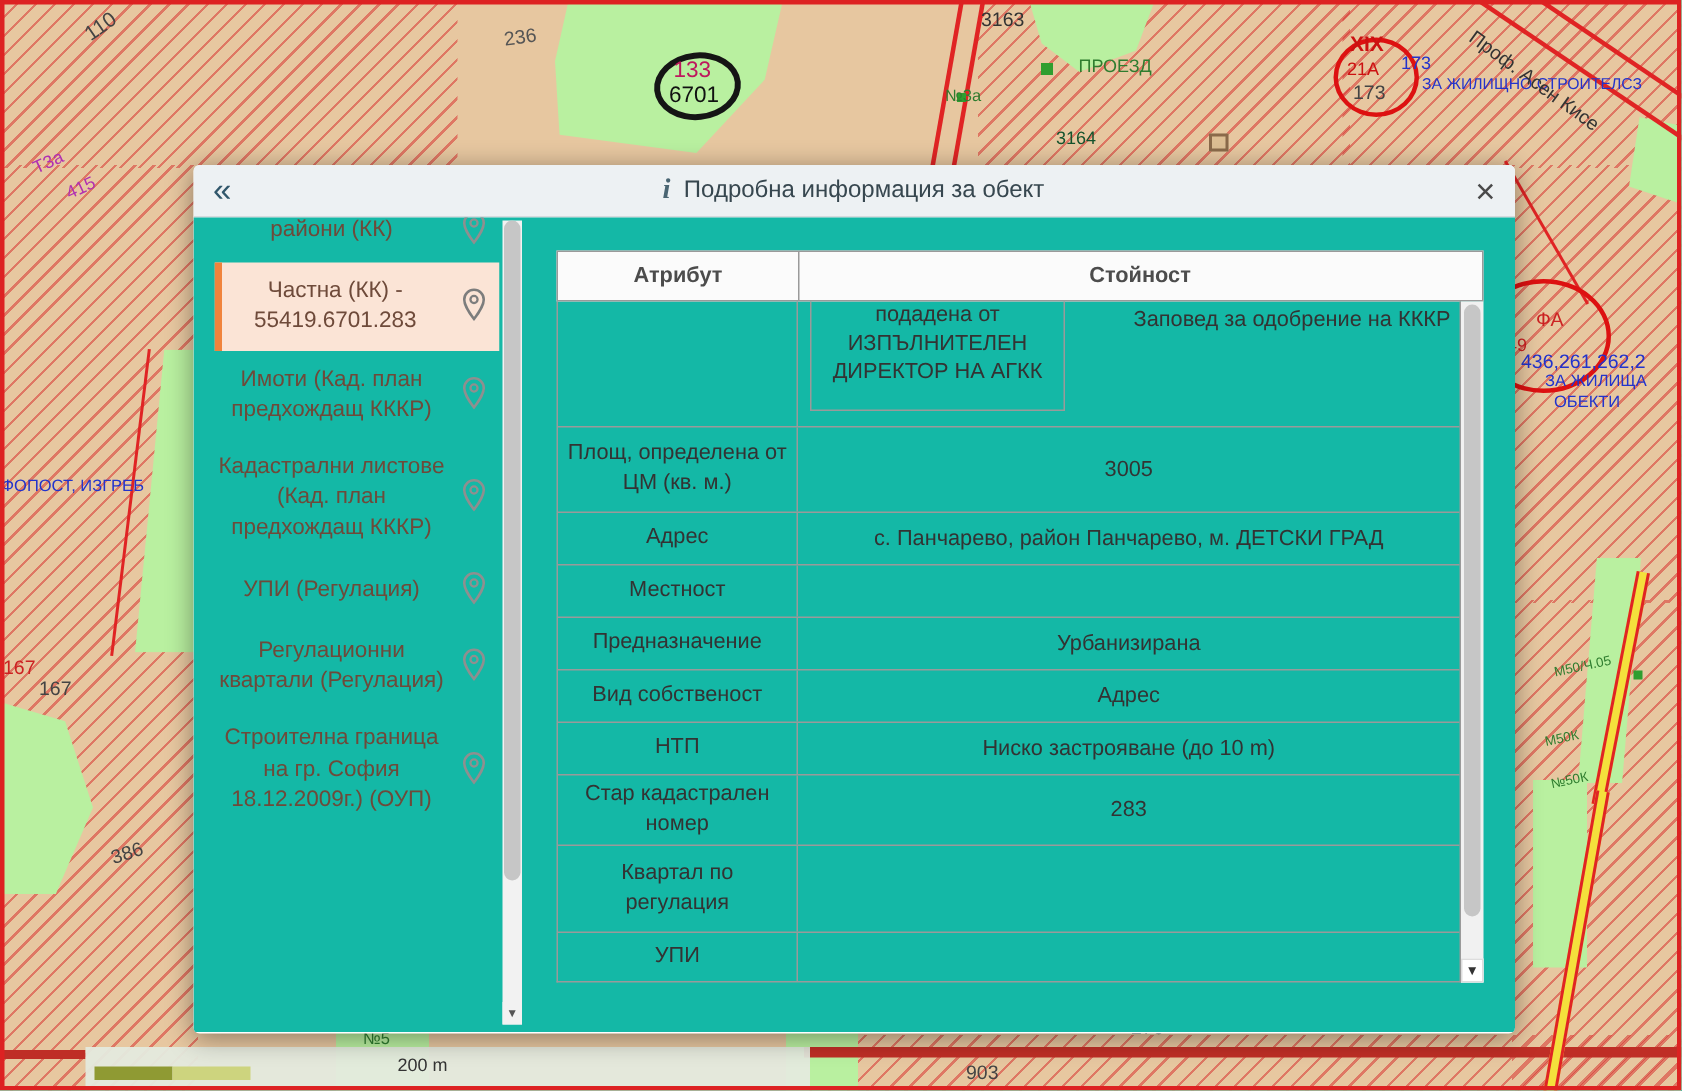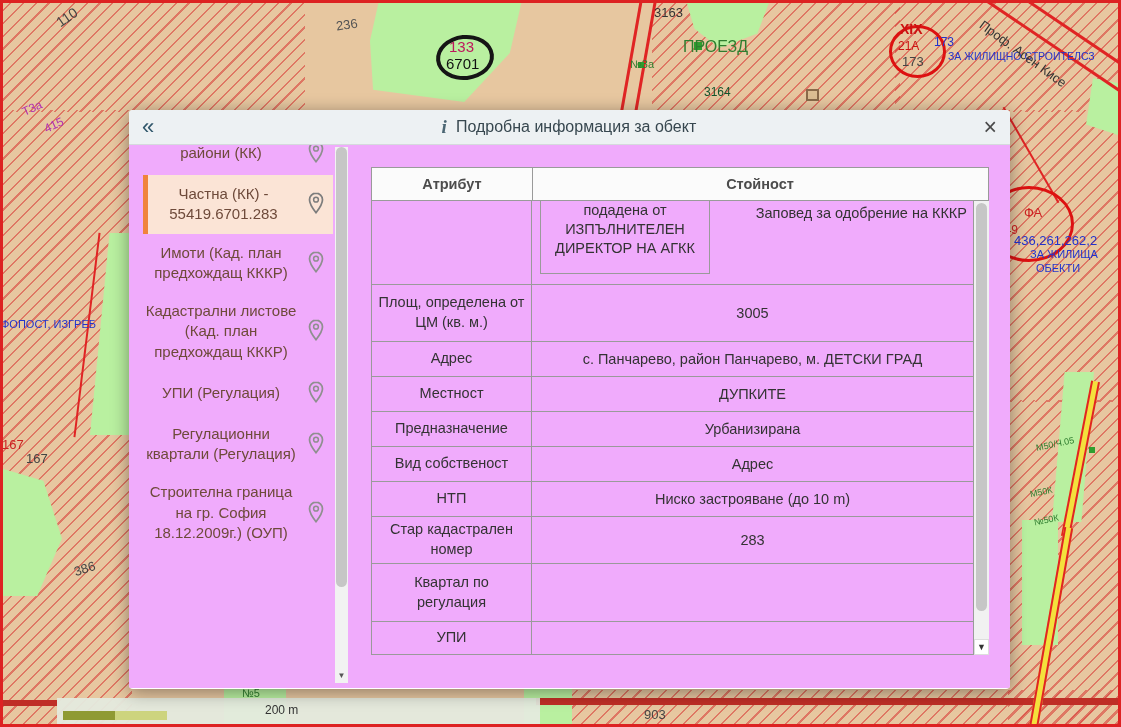--- a/index.html
+++ b/index.html
@@ -61,21 +61,21 @@
   .scale-text{position:absolute;left:208px;top:5px;font-size:12px;color:#333}
 
   
   .modal{position:absolute;left:129px;top:110px;width:881px;height:579px;background:#fff;border-radius:4px;box-shadow:0 3px 18px rgba(0,0,0,.4);z-index:10;overflow:hidden}
   .modal-header{height:35px;background:#edf1f3;border-bottom:1px solid #d5dadd;display:flex;align-items:center;padding:0 13px}
   .collapse-btn{font-size:22px;color:#31576b;cursor:pointer;line-height:1}
   .title-wrap{flex:1;display:flex;align-items:center;justify-content:center;gap:9px}
   .info-i{font-family:"Liberation Serif",serif;font-style:italic;font-weight:bold;font-size:19px;color:#4a6572}
   .dlg-title{font-size:16px;color:#37474f}
   .close-btn{font-size:23px;color:#4a4a4a;cursor:pointer;line-height:1}
-  .modal-body{position:relative;height:543px;overflow:hidden;background:#f0abfc}
+  .modal-body{position:relative;height:543px;overflow:hidden;background:#14b8a6}
 
   
   .sidebar{position:absolute;left:14px;top:0;width:190px;height:100%;overflow:hidden}
   .sb-item{display:flex;align-items:center;padding:9px 0;color:#6e4a3a;font-size:15px;line-height:1.35;cursor:pointer}
   .sb-item.first{margin-top:-14px}
   .sb-item.selected{background:#fbe4d6;border-left:5px solid #f0833c}
   .sb-label{flex:1;text-align:center;padding:0 2px}
   .pin-wrap{width:34px;display:flex;justify-content:center;flex:0 0 34px}
   .sb-scroll{position:absolute;left:206px;top:2px;width:13px;height:536px;background:#f2f2f2}
   .sb-thumb{position:absolute;left:1px;top:0;width:11px;height:440px;background:#c6c6c6;border-radius:6px}
@@ -142,21 +142,21 @@
   <div class="shape bld1"></div>
   <div class="shape gm4"></div>
 
   <div class="mlabel" style="left:56px;top:10px;font-size:14px;color:#444;transform:rotate(-35deg)">110</div>
   <div class="mlabel" style="left:336px;top:18px;font-size:13px;color:#555;transform:rotate(-8deg)">236</div>
   <div class="mlabel" style="left:449px;top:39px;font-size:15px;color:#be185d">133</div>
   <div class="mlabel" style="left:446px;top:56px;font-size:15px;color:#111">6701</div>
   <div class="mlabel" style="left:654px;top:6px;font-size:13px;color:#333">3163</div>
   <div class="mlabel" style="left:704px;top:86px;font-size:12px;color:#14532d">3164</div>
   <div class="mlabel" style="left:630px;top:58px;font-size:11px;color:#2f7d2f">№3а</div>
-  <div class="mlabel" style="left:683px;top:38px;font-size:16px;color:#2f7d2f">ПРОЕЗД</div>
+  <div class="mlabel" style="left:719px;top:38px;font-size:12px;color:#2f7d2f">ПРОЕЗД</div>
   <div class="mlabel" style="left:900px;top:22px;font-size:14px;font-weight:bold;color:#cc1111">XIX</div>
   <div class="mlabel" style="left:898px;top:40px;font-size:12px;color:#cc1111">21А</div>
   <div class="mlabel" style="left:934px;top:36px;font-size:12px;color:#2233cc">173</div>
   <div class="mlabel" style="left:902px;top:55px;font-size:13px;color:#444">173</div>
   <div class="mlabel" style="left:948px;top:51px;font-size:10.5px;color:#2233cc">ЗА ЖИЛИЩНО СТРОИТЕЛСЗ</div>
   <div class="mlabel" style="left:985px;top:18px;font-size:13px;color:#333;transform:rotate(36deg);transform-origin:left top">Проф. Асен Кисе</div>
   <div class="mlabel" style="left:22px;top:102px;font-size:12px;color:#b12fb1;transform:rotate(-25deg)">Т3а</div>
   <div class="mlabel" style="left:44px;top:119px;font-size:12px;color:#b12fb1;transform:rotate(-25deg)">415</div>
   <div class="mlabel" style="left:1px;top:318px;font-size:11px;color:#2233cc">ФОПОСТ, ИЗГРЕБ</div>
   <div class="mlabel" style="left:2px;top:438px;font-size:13px;color:#cc2222">167</div>
@@ -283,21 +283,20 @@
             <div class="trow h57">
               <div class="tc-attr">Площ, определена от ЦМ (кв. м.)</div>
               <div class="tc-val">3005</div>
             </div>
             <div class="trow h35">
               <div class="tc-attr">Адрес</div>
               <div class="tc-val">с. Панчарево, район Панчарево, м. ДЕТСКИ ГРАД</div>
             </div>
             <div class="trow h35">
               <div class="tc-attr">Местност</div>
-              <div class="tc-val">ДУПКИТЕ</div>
             </div>
             <div class="trow h35">
               <div class="tc-attr">Предназначение</div>
               <div class="tc-val">Урбанизирана</div>
             </div>
             <div class="trow h35">
               <div class="tc-attr">Вид собственост</div>
               <div class="tc-val">Адрес</div>
             </div>
             <div class="trow h35">

